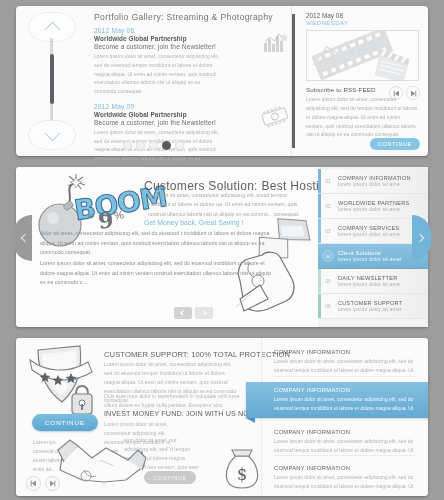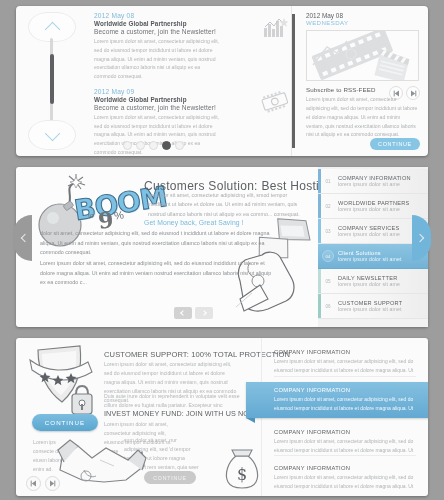--- a/index.html
+++ b/index.html
@@ -229,20 +229,21 @@
         </div>
         <div class="vtrack">
           <div class="vthumb"></div>
         </div>
         <div class="cap dn">
           <div class="chev dn"></div>
         </div>
       </div>
 
       <div class="articles">
+        <div class="art-title">Portfolio Gallery: Streaming &amp; Photography</div>
 
         <div class="art">
           <div class="art-date">2012 May 08</div>
           <div class="art-sub">Worldwide Global Partnership</div>
           <div class="art-cta">Become a customer, join the Newsletter!</div>
           <div class="art-body">Lorem ipsum dolor sit amet, consectetur adipisicing elit, sed do eiusmod tempor incididunt ut labore et dolore magna aliqua. Ut enim ad minim veniam, quis nostrud exercitation ullamco laboris nisi ut aliquip ex ea commodo consequat.</div>
           <div class="art-ico">
             <svg width="26" height="20" viewBox="0 0 26 20">
               <g fill="#c2c5c8">
                 <rect x="0" y="10" width="3" height="9"></rect>

